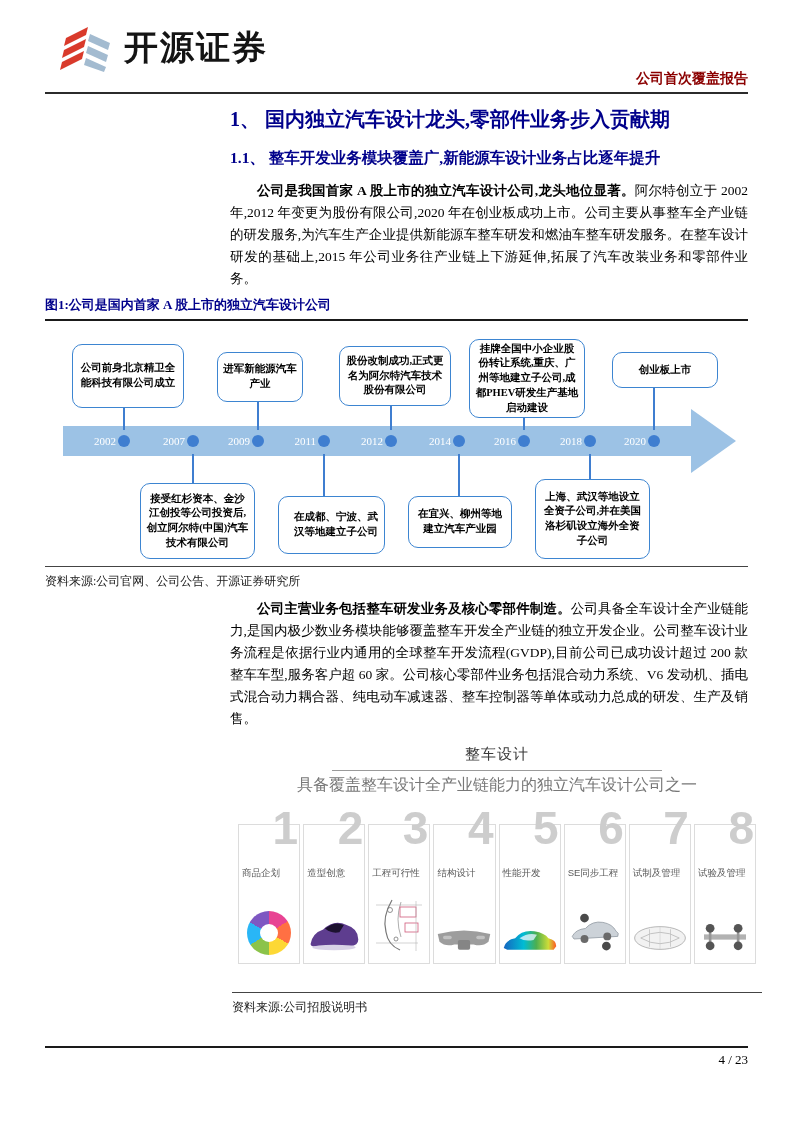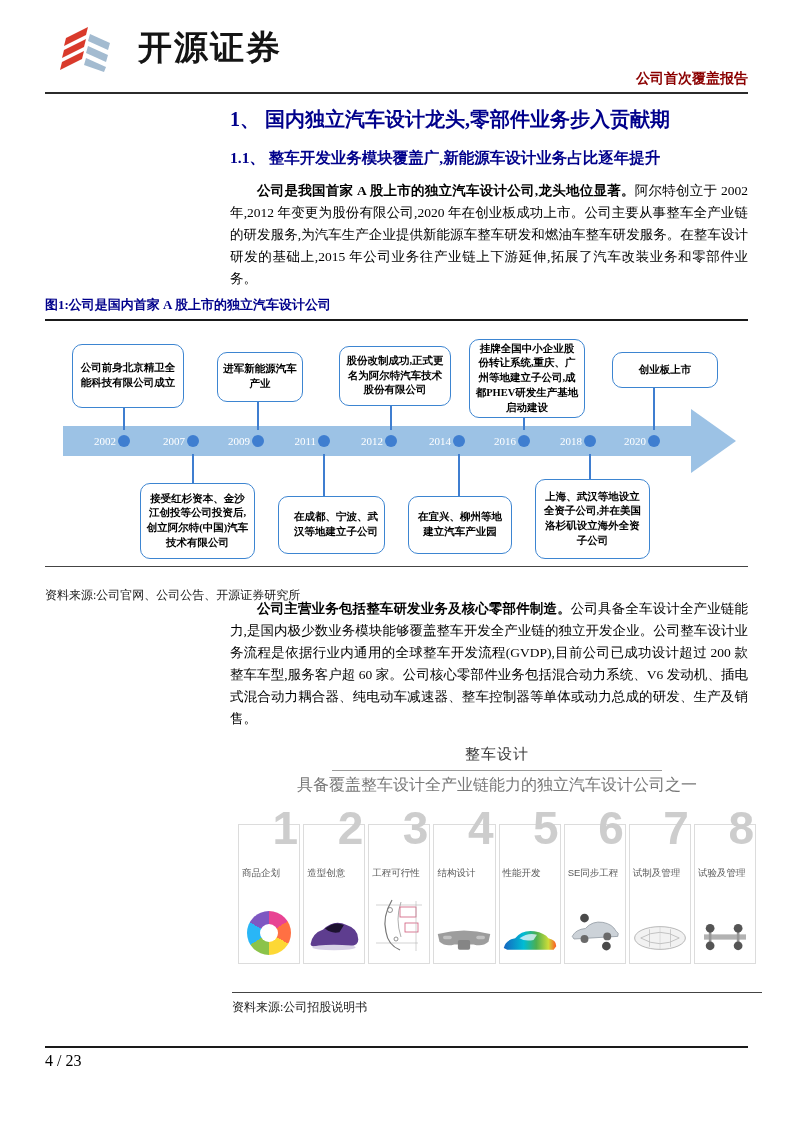--- a/index.html
+++ b/index.html
@@ -1,40 +1,40 @@
 <!DOCTYPE html>
 <html><head>
 <meta charset="utf-8">
 <style>
   html,body{margin:0;padding:0;background:#e8e8e8;}
   .page{position:relative;width:793px;height:1122px;margin:0 auto;background:#ffffff;
         font-family:"Liberation Serif","DejaVu Serif",serif;color:#000;overflow:hidden;}
 
   
-  .logo{position:absolute;left:56px;top:22px;display:flex;align-items:center;gap:24px;}
+  .logo{position:absolute;left:56px;top:22px;display:flex;align-items:center;gap:10px;}
   .brand{font-family:"Liberation Sans","DejaVu Sans",sans-serif;font-weight:bold;
          font-size:34px;color:#141414;letter-spacing:2px;line-height:1;}
   .report-type{position:absolute;left:45px;top:70px;width:703px;text-align:right;
          font-size:14px;font-weight:bold;color:#8B0000;}
   .header-rule{position:absolute;left:45px;top:92px;width:703px;border-top:2px solid #2b2b2b;}
 
   
   .h1{position:absolute;left:230px;top:106px;width:520px;font-size:20px;font-weight:bold;color:#00008B;}
   .h2{position:absolute;left:230px;top:148px;width:520px;font-size:15.5px;font-weight:bold;color:#00008B;}
   .para{position:absolute;left:230px;width:518px;font-size:13.5px;line-height:22px;
         text-align:justify;text-indent:2em;}
   .para b{font-weight:bold;}
   #p1{top:180px;}
   #p2{top:598px;}
 
   
   .fig1-title{position:absolute;left:45px;top:296px;width:703px;font-size:13px;font-weight:bold;
         color:#00008B;border-bottom:2px solid #1a1a1a;padding-bottom:5px;}
   .source1{position:absolute;left:45px;top:566px;width:703px;border-top:1px solid #444;
-        padding-top:20px;font-size:12px;color:#1a1a1a;}
+        padding-top:6px;font-size:12px;color:#1a1a1a;}
 
   
   .timeline{position:absolute;left:45px;top:326px;width:703px;height:238px;}
   .tl-bar{position:absolute;left:18px;top:100px;width:628px;height:30px;background:#9CC2E5;}
   .tl-head{position:absolute;left:646px;top:83px;width:0;height:0;
         border-top:32px solid transparent;border-bottom:32px solid transparent;
         border-left:45px solid #9CC2E5;}
   .tl-year{position:absolute;top:107px;width:40px;text-align:right;color:#ffffff;
         font-size:11px;line-height:16px;}
   .tl-dot{position:absolute;top:109px;width:12px;height:12px;border-radius:50%;background:#3F7ED0;}
@@ -45,21 +45,21 @@
 
   
   #tb0{left:27px; top:18px; width:112px;height:64px;}
   #tb1{left:172px;top:26px; width:86px; height:50px;}
   #tb2{left:294px;top:20px; width:112px;height:60px;}
   #tb3{left:424px;top:13px; width:116px;height:79px;}
   #tb4{left:567px;top:26px; width:106px;height:36px;}
   
   #bb0{left:95px; top:157px;width:115px;height:76px;}
   #bb1{left:233px;top:170px;width:107px;height:58px;padding-left:14px;}
-  #bb2{left:363px;top:170px;width:104px;height:58px;}
+  #bb2{left:363px;top:170px;width:104px;height:52px;}
   #bb3{left:490px;top:153px;width:115px;height:80px;}
 
   
   .fig2{position:absolute;left:232px;top:735px;width:530px;}
   .fig2-title{font-size:13px;font-weight:bold;color:#00008B;border-bottom:2px solid #1a1a1a;
         padding-bottom:5px;}
   .fig2-body{padding-top:10px;font-family:"Liberation Sans","DejaVu Sans",sans-serif;}
   .diagram-title{text-align:center;font-size:15px;color:#3a3a3a;letter-spacing:1px;}
   .diagram-rule{width:330px;margin:6px auto 4px auto;border-top:1px solid #9a9a9a;}
   .diagram-subtitle{text-align:center;font-size:16px;color:#777;}
@@ -71,21 +71,21 @@
   .step-img{position:absolute;left:0;right:0;bottom:8px;display:flex;justify-content:center;}
   .donut{width:44px;height:44px;border-radius:50%;position:relative;
         background:conic-gradient(#e84393 0 16%,#ff7043 16% 33%,#fdd835 33% 50%,
                                   #8bc34a 50% 66%,#29b6f6 66% 83%,#7e57c2 83% 100%);}
   .donut::after{content:"";position:absolute;inset:13px;background:#fff;border-radius:50%;}
   .source2{margin-top:28px;border-top:1px solid #444;padding-top:6px;font-size:12px;color:#1a1a1a;
         font-family:"Liberation Serif","DejaVu Serif",serif;}
 
   
   .footer-rule{position:absolute;left:45px;top:1046px;width:703px;border-top:2px solid #1a1a1a;}
-  .page-num{position:absolute;left:45px;top:1052px;width:703px;text-align:left;font-size:16px;}
+  .page-num{position:absolute;left:45px;top:1052px;width:703px;text-align:right;font-size:13px;}
 </style>
 </head>
 <body>
 
 <div class="page">
 
   <div class="logo">
     <svg width="58" height="50" viewBox="0 0 58 50">
       <g fill="#D93A2B">
         <polygon points="10,16 32,5 30,13 8,24"></polygon>

